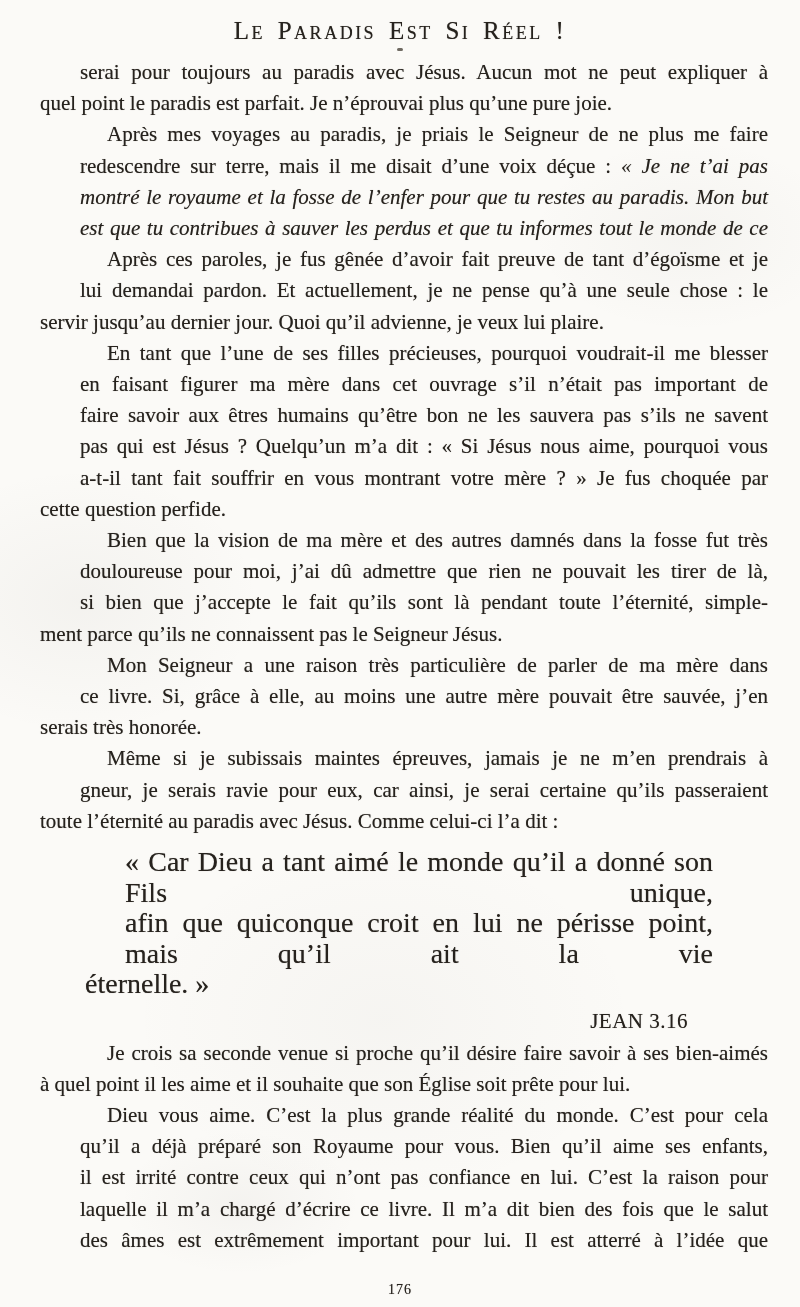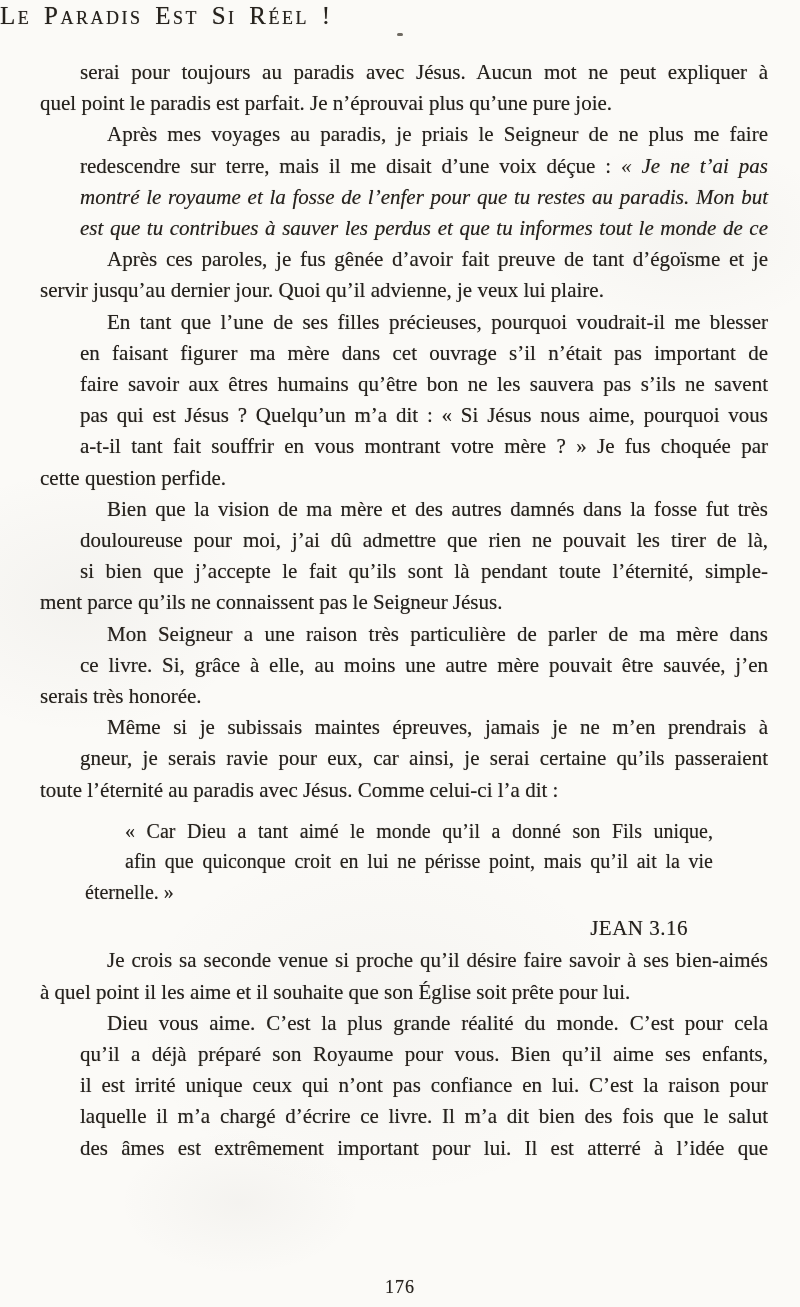--- a/index.html
+++ b/index.html
@@ -12,21 +12,22 @@
     font-family:"Liberation Serif","DejaVu Serif",serif;
     color:#26221d;
     background:
       radial-gradient(ellipse 300px 220px at 10% 46%, rgba(115,110,100,.055), transparent 60%),
       radial-gradient(ellipse 260px 160px at 86% 18%, rgba(115,110,100,.045), transparent 60%),
       radial-gradient(ellipse 420px 300px at 48% 78%, rgba(115,110,100,.04), transparent 60%),
       radial-gradient(ellipse 200px 120px at 30% 92%, rgba(115,110,100,.05), transparent 60%),
       #fbfaf7;
   }
   .running-head{
-    padding-top:2px;
+    padding-top:17px;
+    text-align:center;
     font-variant:small-caps;
     font-size:25px;
     letter-spacing:2.5px;
     word-spacing:4px;
     text-shadow:0 0 .7px rgba(38,34,29,.55);
   }
   .ornament{
     width:6px;height:3px;
     margin:3px auto 0;
     background:#6f6a62;
@@ -40,40 +41,40 @@
     line-height:31.2px;
     text-shadow:0 0 .7px rgba(38,34,29,.5);
   }
   .line{text-align:justify;text-align-last:left;min-height:31.2px;}
   .line.j{text-align-last:justify;margin-left:40px;}
   .line.ind{text-indent:27px;}
   .it{font-style:italic;}
   .block.quote{
     margin:10px 0 0 45px;
     width:628px;
-    font-size:20px;
+    font-size:28px;
   }
   .block.quote .line{line-height:30.5px;min-height:30.5px;}
   .block.attribution{
     margin-top:6px;
     margin-bottom:2px;
   }
   .block.attribution .line{
     text-align:right;
     text-align-last:right;
     padding-right:80px;
     line-height:30px;min-height:30px;
     letter-spacing:.5px;
   }
   .folio{
     position:absolute;
     left:0;right:0;
     bottom:9px;
     text-align:center;
-    font-size:18px;
+    font-size:14px;
     letter-spacing:1px;
     text-shadow:0 0 .7px rgba(38,34,29,.5);
   }
 </style>
 </head>
 <body>
 
 <div class="page">
   <div class="running-head">Le Paradis Est Si Réel !</div>
   <div class="ornament"></div>
@@ -83,20 +84,21 @@
         <div class="line"><span>quel point le paradis est parfait. Je n’éprouvai plus qu’une pure joie.</span></div>
       </div>
       <div class="block para">
         <div class="line j ind"><span>Après mes voyages au paradis, je priais le Seigneur de ne plus me faire</span></div>
         <div class="line j"><span>redescendre sur terre, mais il me disait d’une voix déçue : </span><span class="it">« Je ne t’ai pas</span></div>
         <div class="line j"><span class="it">montré le royaume et la fosse de l’enfer pour que tu restes au paradis. Mon but</span></div>
         <div class="line j"><span class="it">est que tu contribues à sauver les perdus et que tu informes tout le monde de ce</span></div>
       </div>
       <div class="block para">
         <div class="line j ind"><span>Après ces paroles, je fus gênée d’avoir fait preuve de tant d’égoïsme et je</span></div>
+        <div class="line j"><span>lui demandai pardon. Et actuellement, je ne pense qu’à une seule chose : le</span></div>
         <div class="line"><span>servir jusqu’au dernier jour. Quoi qu’il advienne, je veux lui plaire.</span></div>
       </div>
       <div class="block para">
         <div class="line j ind"><span>En tant que l’une de ses filles précieuses, pourquoi voudrait-il me blesser</span></div>
         <div class="line j"><span>en faisant figurer ma mère dans cet ouvrage s’il n’était pas important de</span></div>
         <div class="line j"><span>faire savoir aux êtres humains qu’être bon ne les sauvera pas s’ils ne savent</span></div>
         <div class="line j"><span>pas qui est Jésus ? Quelqu’un m’a dit : « Si Jésus nous aime, pourquoi vous</span></div>
         <div class="line j"><span>a-t-il tant fait souffrir en vous montrant votre mère ? » Je fus choquée par</span></div>
         <div class="line"><span>cette question perfide.</span></div>
       </div>
@@ -124,19 +126,19 @@
       <div class="block attribution">
         <div class="line"><span>JEAN 3.16</span></div>
       </div>
       <div class="block para">
         <div class="line j ind"><span>Je crois sa seconde venue si proche qu’il désire faire savoir à ses bien-aimés</span></div>
         <div class="line"><span>à quel point il les aime et il souhaite que son Église soit prête pour lui.</span></div>
       </div>
       <div class="block para">
         <div class="line j ind"><span>Dieu vous aime. C’est la plus grande réalité du monde. C’est pour cela</span></div>
         <div class="line j"><span>qu’il a déjà préparé son Royaume pour vous. Bien qu’il aime ses enfants,</span></div>
-        <div class="line j"><span>il est irrité unique ceux qui n’ont pas confiance en lui. C’est la raison pour</span></div>
+        <div class="line j"><span>il est irrité contre ceux qui n’ont pas confiance en lui. C’est la raison pour</span></div>
         <div class="line j"><span>laquelle il m’a chargé d’écrire ce livre. Il m’a dit bien des fois que le salut</span></div>
         <div class="line j"><span>des âmes est extrêmement important pour lui. Il est atterré à l’idée que</span></div>
       </div>
     </div>
   <div class="folio">176</div>
 </div>
 
 </body></html>

